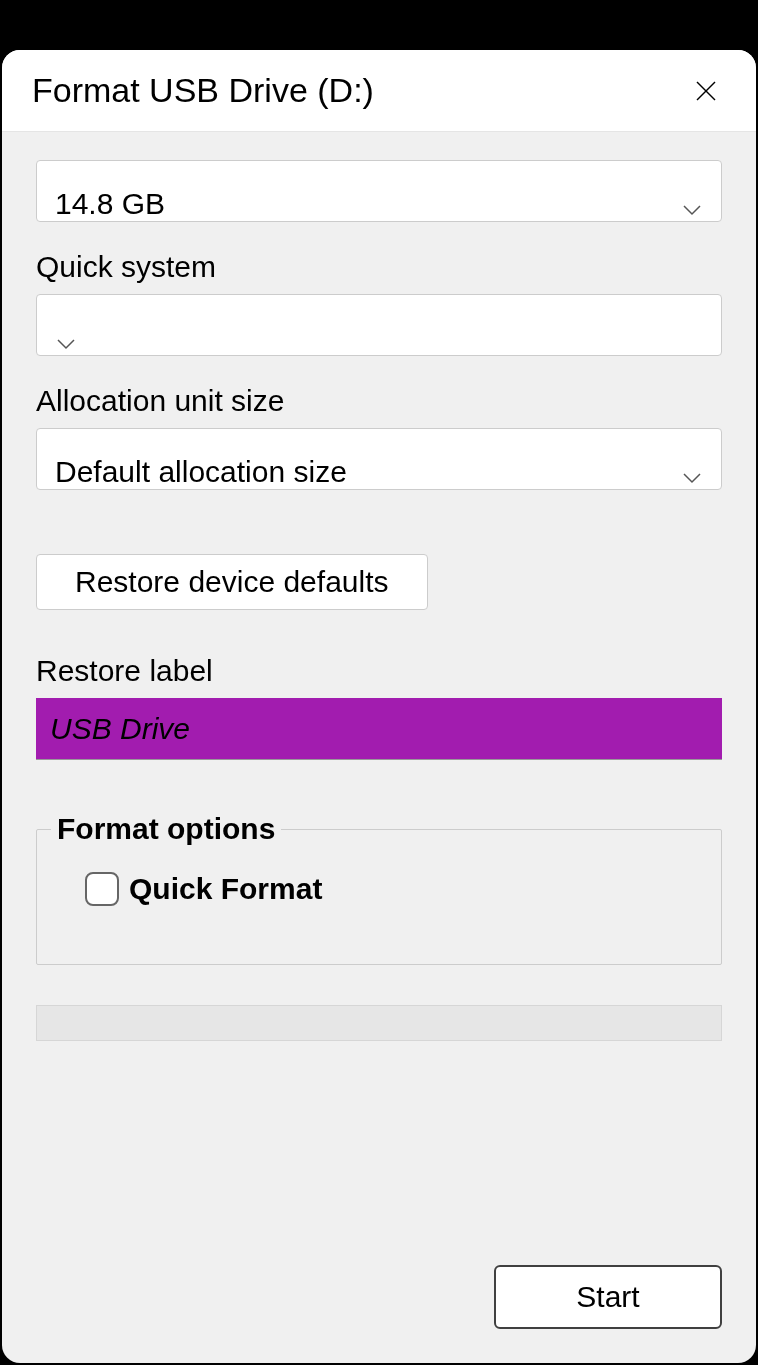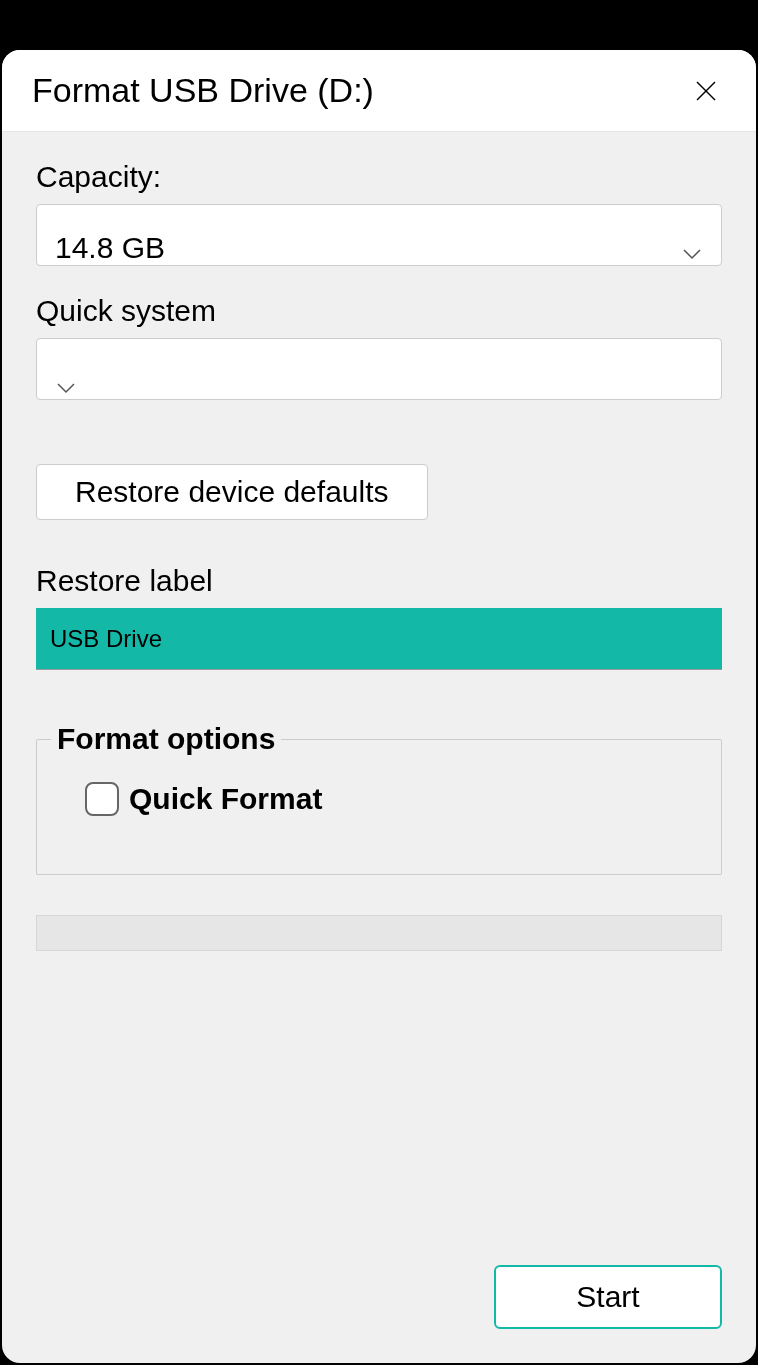--- a/index.html
+++ b/index.html
@@ -111,28 +111,29 @@
       display: inline-flex;
       align-items: center;
       justify-content: center;
     }
     .restore-wrap {
       margin-top: 36px;
       margin-bottom: 44px;
     }
     .text-input {
       width: 100%;
-      background: #14b8a6;
+      background: #a21caf;
       border: none;
       border-bottom: 1px solid #999;
       height: 62px;
       padding: 0 14px;
-      font-size: 24px;
+      font-size: 30px;
       color: #000;
       outline: none;
+      font-style: italic;
     }
     fieldset.group {
       border: 1px solid #cccccc;
       border-radius: 2px;
       padding: 18px 20px 58px 20px;
       margin-top: 24px;
       font-weight: bold;
     }
     fieldset.group legend {
       font-size: 30px;
@@ -177,21 +178,21 @@
       height: 64px;
       border-radius: 6px;
       font-size: 30px;
       display: flex;
       align-items: center;
       justify-content: center;
       cursor: default;
     }
     .btn.primary {
       background: #ffffff;
-      border: 2px solid #14b8a6;
+      border: 2px solid #404040;
       color: #000;
     }
     .btn.secondary {
       background: #ffffff;
       border: 1px solid #cccccc;
       color: #000;
     }
   </style>
 </head>
 <body>
@@ -204,21 +205,20 @@
       <svg viewBox="0 0 24 24" fill="none">
         <line x1="3" y1="3" x2="21" y2="21"></line>
         <line x1="21" y1="3" x2="3" y2="21"></line>
       </svg>
     </div>
   </div>
 
   <div class="content">
 
     <div class="field-block">
-      <div class="label">Capacity:</div>
       <div class="select">
         <div class="value">14.8 GB</div>
         <div class="chevron">
           <svg viewBox="0 0 20 12">
               <polyline points="2,2 10,10 18,2"></polyline>
             </svg>
         </div>
       </div>
     </div>
 
@@ -226,20 +226,31 @@
       <div class="label">Quick system</div>
       <div class="select">
         <div class="chevron">
           <svg viewBox="0 0 20 12">
               <polyline points="2,2 10,10 18,2"></polyline>
             </svg>
         </div>
       </div>
     </div>
 
+    <div class="field-block">
+      <div class="label">Allocation unit size</div>
+      <div class="select">
+        <div class="value">Default allocation size</div>
+        <div class="chevron">
+          <svg viewBox="0 0 20 12">
+              <polyline points="2,2 10,10 18,2"></polyline>
+            </svg>
+        </div>
+      </div>
+    </div>
 
     <div class="restore-wrap">
       <div class="btn-generic">Restore device defaults</div>
     </div>
 
     <div class="field-block">
       <div class="label">Restore label</div>
       <input class="text-input" type="text" value="USB Drive" style="">
     </div>
 

